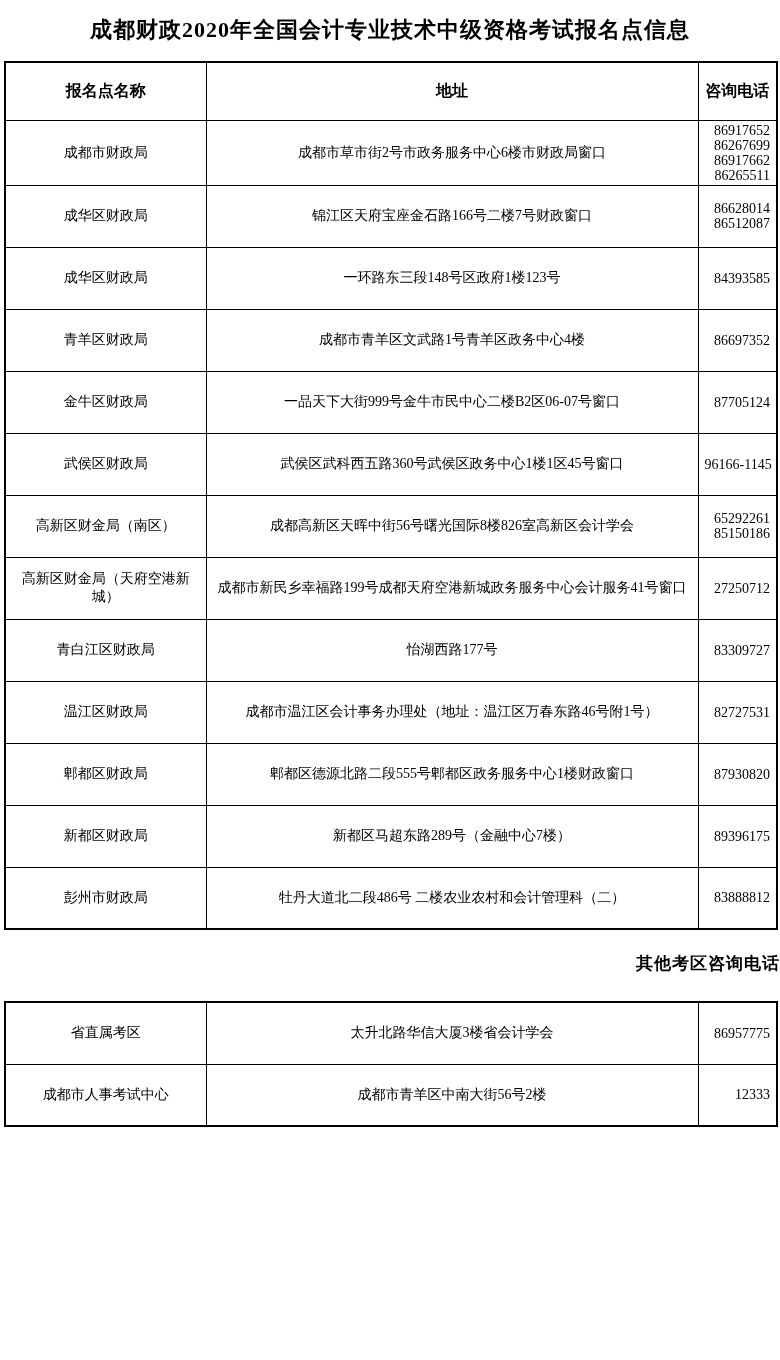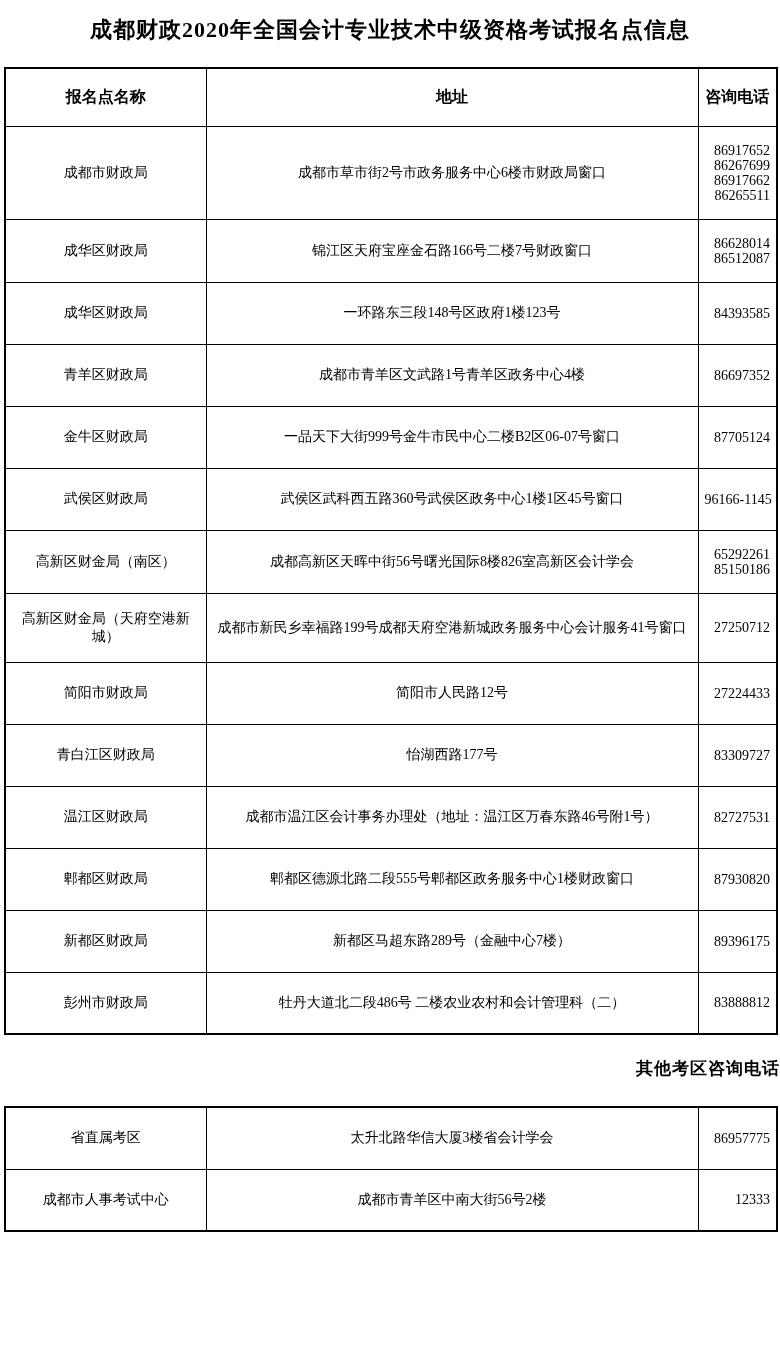--- a/index.html
+++ b/index.html
@@ -14,36 +14,36 @@
     height: 1360px;
     box-sizing: border-box;
     background: #ffffff;
     overflow: hidden;
   }
   .page-title {
     text-align: center;
     font-weight: bold;
     font-size: 22px;
     padding-top: 15px;
-    padding-bottom: 22px;
+    padding-bottom: 16px;
     letter-spacing: 1px;
   }
   table.info-table {
     border-collapse: collapse;
     table-layout: fixed;
     width: 772px;
     margin-left: 4px;
     border: 2px solid #000000;
   }
   table.info-table th,
   table.info-table td {
     border: 1px solid #000000;
     text-align: center;
     vertical-align: middle;
-    padding: 16px 6px;
+    padding: 2px 6px;
     box-sizing: border-box;
     overflow: hidden;
   }
   col.c1 { width: 201px; }
   col.c2 { width: 492px; }
   col.c3 { width: 79px; }
   table.info-table th {
     height: 58px;
     font-size: 16px;
     font-weight: bold;
@@ -154,27 +154,20 @@
 
 
   <tr>
     <td class="c-name">高新区财金局（天府空港新城）</td>
     <td class="c-addr">成都市新民乡幸福路199号成都天府空港新城政务服务中心会计服务41号窗口</td>
     <td class="c-phone">
             <div>27250712</div>
           </td>
   </tr>
 
-  <tr>
-    <td class="c-name">简阳市财政局</td>
-    <td class="c-addr">简阳市人民路12号</td>
-    <td class="c-phone">
-            <div>27224433</div>
-          </td>
-  </tr>
 
   <tr>
     <td class="c-name">青白江区财政局</td>
     <td class="c-addr">怡湖西路177号</td>
     <td class="c-phone">
             <div>83309727</div>
           </td>
   </tr>
 
   <tr>

